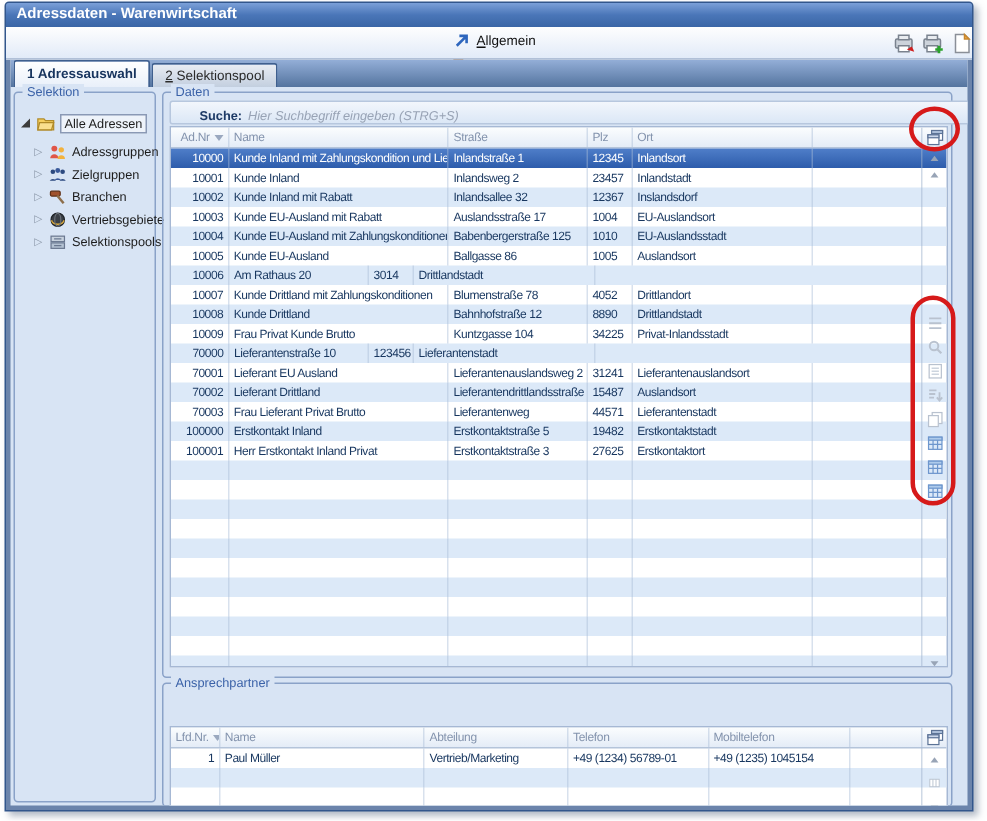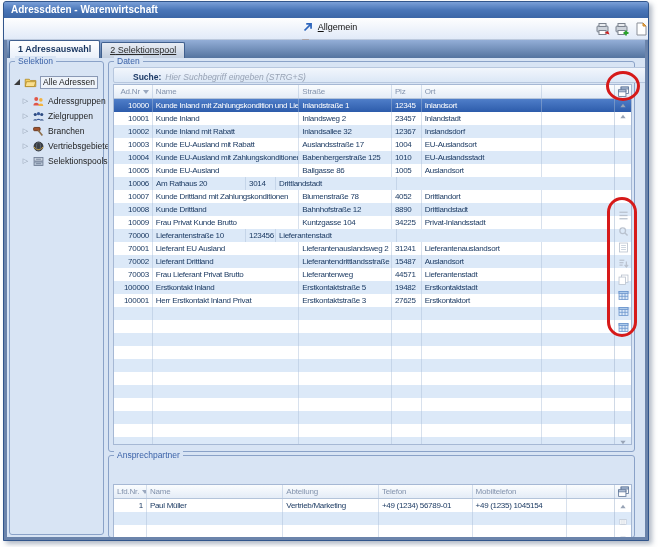--- a/index.html
+++ b/index.html
@@ -21,21 +21,21 @@
   .wintools{position:absolute;top:19px;left:591px;display:flex;gap:3px;}
   .wt-icon{width:16px;height:16px;display:inline-block;}
   .content{position:absolute;left:3px;right:3px;top:38px;bottom:3px;background:#d8e4f4;overflow:hidden;}
   .tabstrip{position:absolute;left:0;right:0;top:0;height:18px;
             background:linear-gradient(180deg,#93aed7,#54749f);
             display:flex;align-items:flex-end;padding-left:2px;box-sizing:border-box;}
   .tab{height:15px;line-height:15px;font-size:9px;padding:0 8px;margin-right:1px;
        border:1px solid #3f5f8e;border-bottom:none;border-radius:2px 2px 0 0;cursor:default;}
   .tab.active{height:17px;line-height:17px;background:linear-gradient(180deg,#ffffff,#e9f0fa);
               color:#17345e;font-weight:bold;}
-  .tab.inactive{background:linear-gradient(180deg,#e9edf4,#c3cfdf);color:#2a2a2a;text-decoration:underline;}
+  .tab.inactive{background:linear-gradient(180deg,#e9edf4,#c3cfdf);color:#2a2a2a;}
   .groupbox{position:absolute;border:1px solid #8aa2c8;border-radius:3px;box-sizing:border-box;}
   .gb-label{position:absolute;top:-6px;left:5px;background:#d8e4f4;padding:0 3px;font-size:8.5px;color:#3b62a8;line-height:11px;}
   #gb-selektion{left:2px;top:21px;width:95px;height:474px;}
   #gb-daten{left:101px;top:21px;width:527px;height:391px;}
   #gb-ansprech{left:101px;top:415px;width:527px;height:83px;}
   
   #tree{position:absolute;left:2px;top:6px;right:2px;bottom:2px;font-size:8.5px;color:#1c1c1c;}
   .tree-row{position:absolute;left:2px;height:14px;display:flex;align-items:center;gap:3px;white-space:nowrap;}
   .tree-row .ti{width:13px;height:13px;flex:0 0 13px;}
   .exp-open{width:0;height:0;border-bottom:6px solid #3c3c3c;border-left:6px solid transparent;margin-right:1px;}

